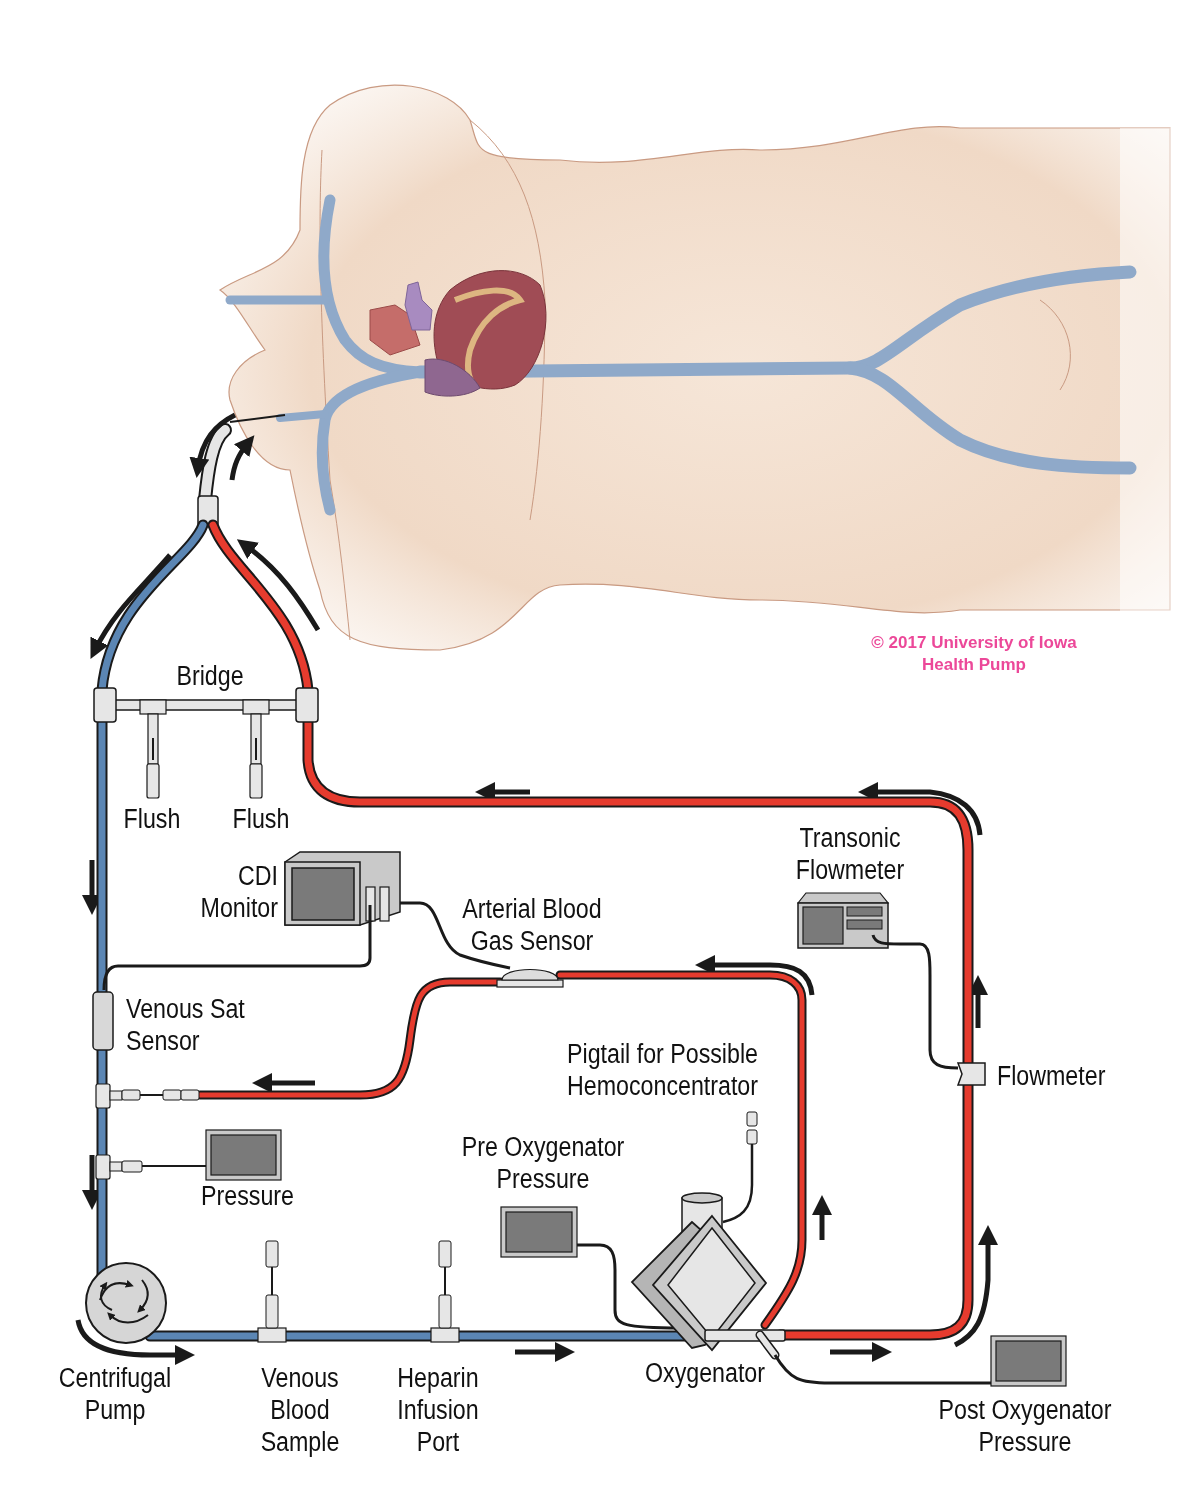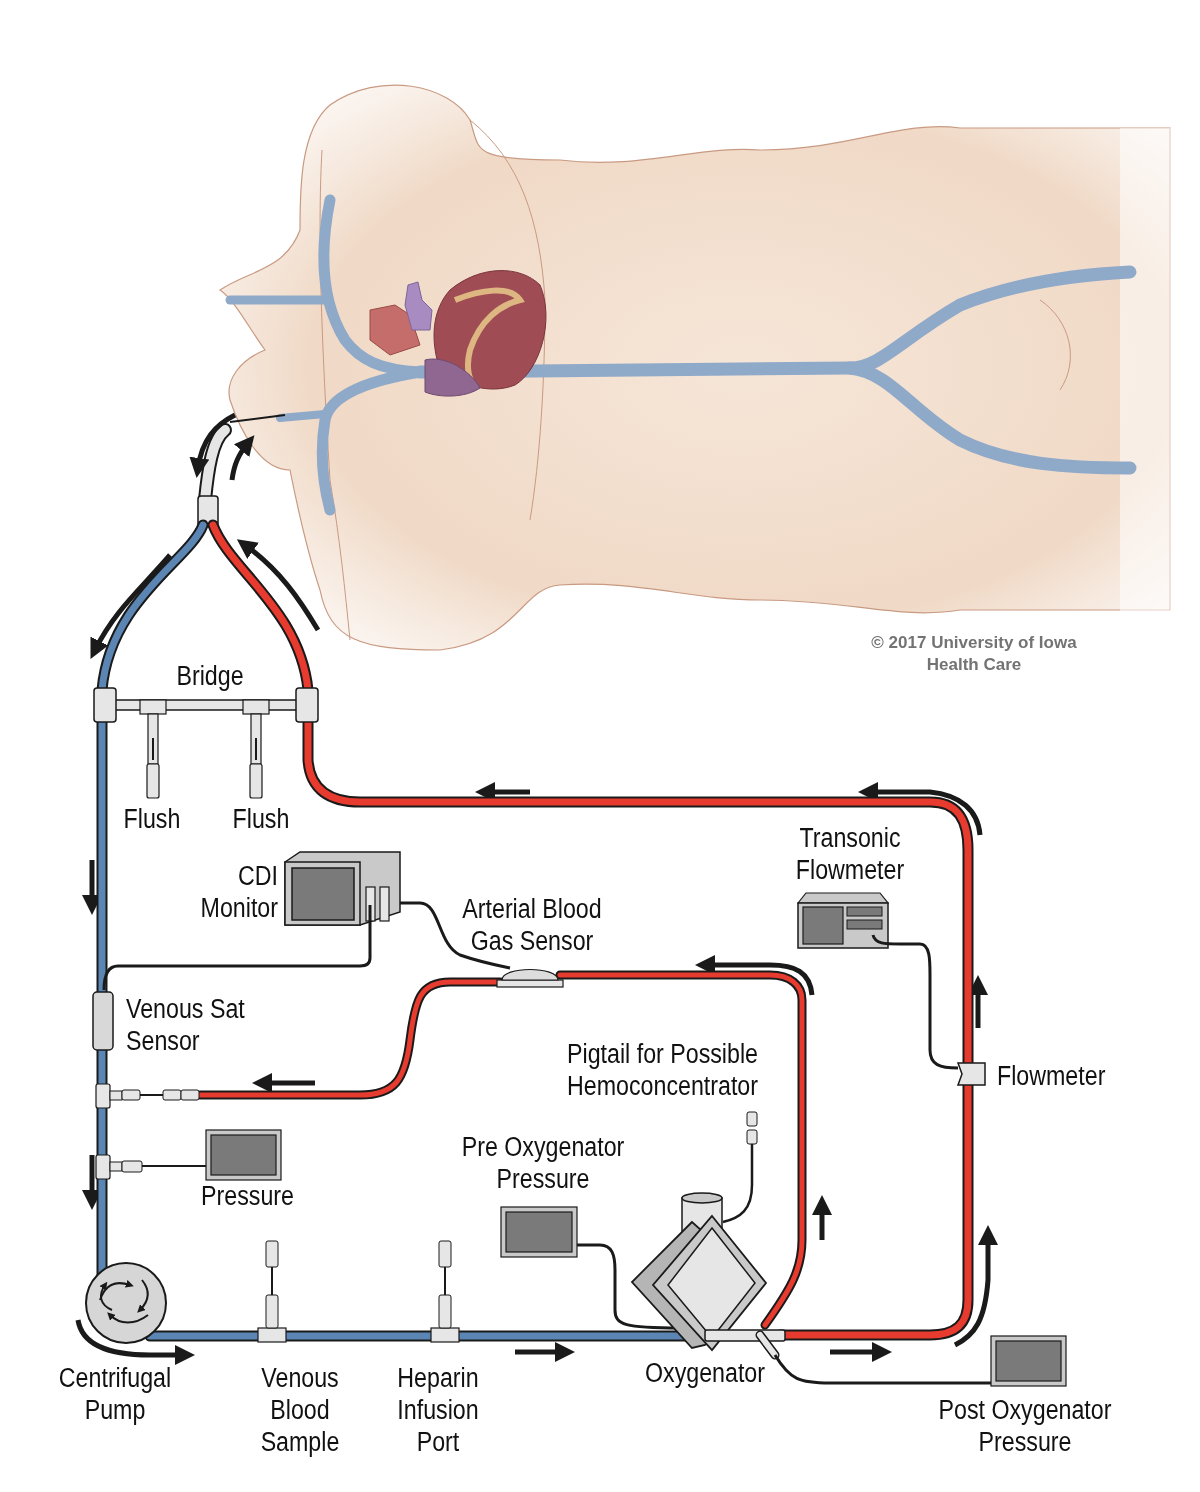--- a/index.html
+++ b/index.html
@@ -1,21 +1,21 @@
 <!DOCTYPE html>
 <html><head>
 <meta charset="utf-8">
 <style>
   html, body { margin: 0; padding: 0; background: #ffffff; }
   body { width: 1200px; height: 1492px; position: relative; overflow: hidden; }
   #stage { position: absolute; left: 0; top: 0; width: 1200px; height: 1492px; }
   .lbl { position: absolute; font-family: "Liberation Sans", sans-serif; color: #111; font-size: 27px; line-height: 32px; text-align: center; white-space: nowrap; transform: scaleX(0.86); transform-origin: center top; }
   .lbl.left { text-align: left; transform-origin: left top; }
   .lbl.right { text-align: right; transform-origin: right top; }
-  .copyright { position: absolute; font-family: "Liberation Sans", sans-serif; font-weight: bold; font-size: 17px; line-height: 22px; color: #737373; text-align: center; }
+  .copyright { position: absolute; font-family: "Liberation Sans", sans-serif; font-weight: bold; font-size: 17px; line-height: 22px; color: #ec4899; text-align: center; }
 </style>
 </head>
 <body>
 
 <div id="stage">
 <svg width="1200" height="1492" viewBox="0 0 1200 1492">
   <defs>
     <radialGradient id="skinGrad" cx="0.55" cy="0.5" r="0.65">
       <stop offset="0" stop-color="#f6e6d8"></stop>
       <stop offset="0.7" stop-color="#f0d9c6"></stop>
@@ -269,15 +269,15 @@
 
 <div class="lbl" style="left:620px;top:1357px;width:170px;">Oxygenator</div>
 
 <div class="lbl" style="left:918px;top:1394px;width:214px;">
   <div>Post Oxygenator</div>
   <div>Pressure</div>
 </div>
 
 <div class="copyright" style="left:836px;top:632px;width:276px;">
   <div>© 2017 University of Iowa</div>
-  <div>Health Care</div>
+  <div>Health Pump</div>
 </div>
 </div>
 
 </body></html>

